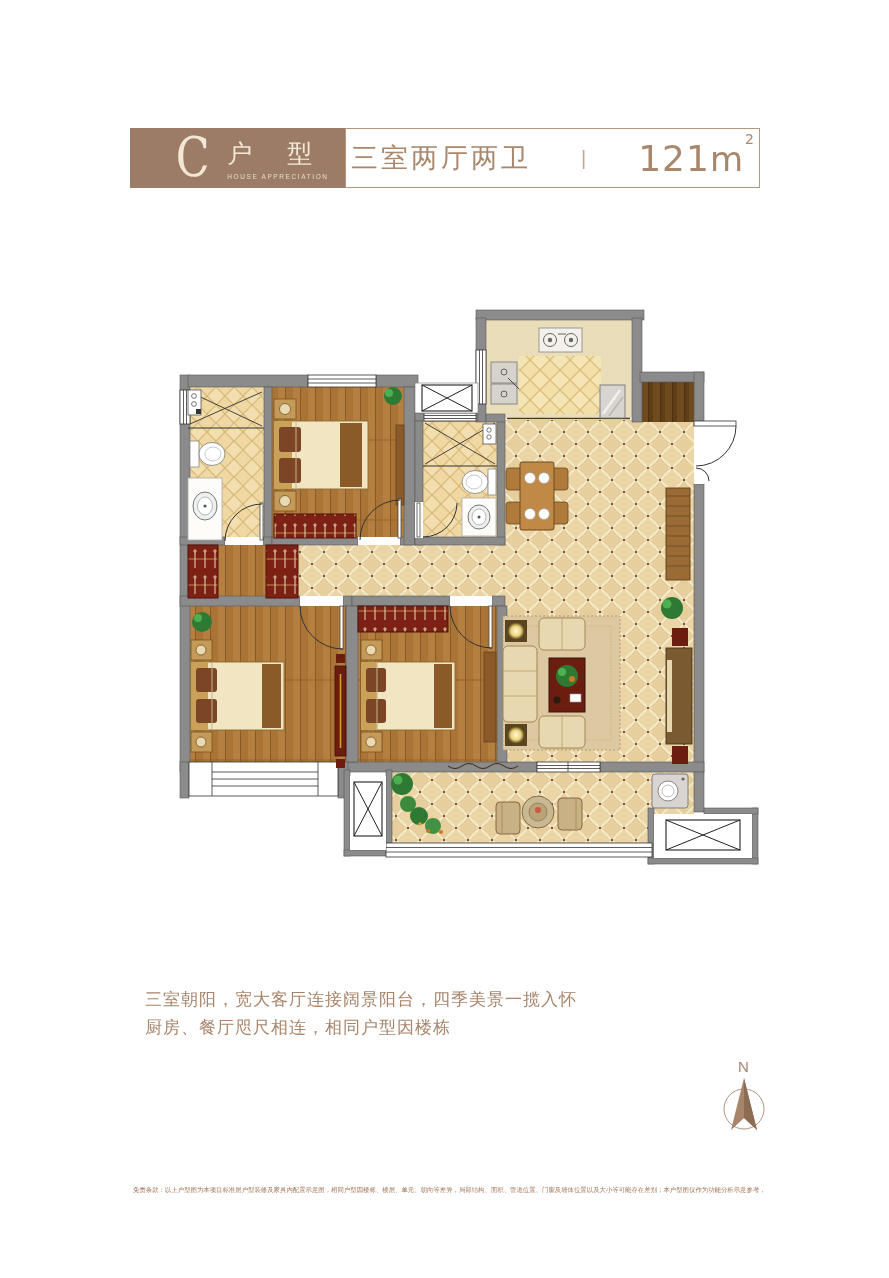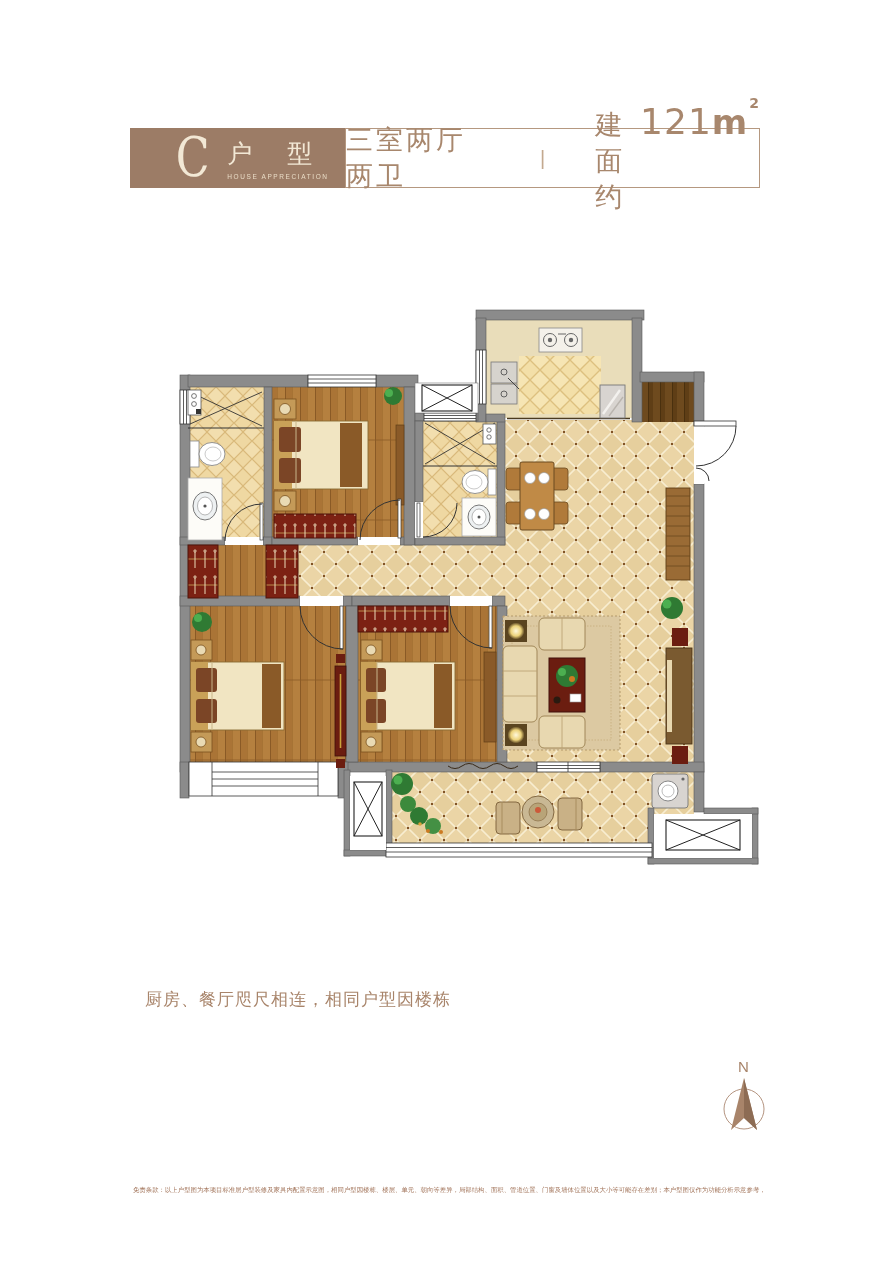--- a/index.html
+++ b/index.html
@@ -13,21 +13,21 @@
   #type-text{margin-left:14px;display:flex;flex-direction:column;}
   #type-name{font-size:25px;letter-spacing:14px;white-space:nowrap;}
   #type-sub{font-size:6.5px;letter-spacing:1.6px;color:#e9dcc6;margin-top:3px;}
   #spec-box{position:absolute;left:345px;top:128px;width:413px;height:58px;background:#fff;
             border:1px solid #b59880;display:flex;align-items:center;justify-content:center;
             color:#a8876d;gap:24px;}
   #spec-rooms{font-size:27px;letter-spacing:3px;}
   #spec-divider{font-size:20px;color:#c3a98f;margin:0 26px;font-weight:100;}
   #spec-area{font-size:27px;letter-spacing:1px;display:flex;align-items:baseline;}
   #area-number{font-family:"DejaVu Sans",sans-serif;font-size:36px;font-weight:400;margin-left:2px;}
-  #area-unit{font-family:"DejaVu Sans",sans-serif;font-size:34px;font-weight:700;position:relative;}
+  #area-unit{font-family:"DejaVu Sans",sans-serif;font-size:34px;font-weight:400;position:relative;}
   #area-unit sup{font-size:14px;position:relative;top:-14px;left:1px;}
   
   #plan{position:absolute;left:170px;top:300px;}
   
   #desc{position:absolute;left:145px;top:986px;color:#a8846a;font-size:17px;line-height:28px;
         letter-spacing:1px;}
   
   #compass{position:absolute;left:714px;top:1058px;width:60px;text-align:center;color:#a8846a;}
   #compass-n{font-size:15px;letter-spacing:1px;margin-bottom:1px;}
   
@@ -43,21 +43,20 @@
     <div id="type-letter">C</div>
     <div id="type-text">
       <div id="type-name">户 型</div>
       <div id="type-sub">HOUSE APPRECIATION</div>
     </div>
   </div>
   <div id="spec-box">
     <span id="spec-rooms">三室两厅两卫</span>
     <span id="spec-divider">|</span>
     <span id="spec-area">
-        <span>建面约</span>
         <span id="area-number">121</span>
         <span id="area-unit"><span>m</span><sup>2</sup></span>
       </span>
   </div>
 
   <svg id="plan" width="594" height="578" viewBox="170 300 594 578" xmlns="http://www.w3.org/2000/svg">
     <defs>
       <pattern id="tileHall" width="24" height="24" patternUnits="userSpaceOnUse">
         <rect width="24" height="24" fill="#ebd5a6"></rect>
         <path d="M12 0 L24 12 L12 24 L0 12 Z" fill="#e6cf9d" stroke="#f8edd0" stroke-width="1.6"></path>
@@ -451,20 +450,21 @@
       <g>
         <rect x="652" y="774" width="36" height="34" rx="3" fill="#d8d4d0" stroke="#777" stroke-width="0.9"></rect>
         <circle cx="668" cy="791" r="10" fill="#fff" stroke="#888" stroke-width="1"></circle>
         <circle cx="668" cy="791" r="6" fill="none" stroke="#aaa" stroke-width="0.8"></circle>
         <circle cx="683" cy="779" r="1.6" fill="#666"></circle>
       </g>
     </g>
   </svg>
 
   <div id="desc">
+    <div>三室朝阳，宽大客厅连接阔景阳台，四季美景一揽入怀</div>
     <div>厨房、餐厅咫尺相连，相同户型因楼栋</div>
   </div>
 
   <div id="compass">
     <div id="compass-n">N</div>
     <svg width="60" height="58" viewBox="0 0 60 58">
       <circle cx="30" cy="33" r="20" fill="none" stroke="#b49480" stroke-width="1"></circle>
       <polygon points="30,2 17,54 30,42 43,54" fill="#a8846a"></polygon>
       <polygon points="30,2 30,42 43,54" fill="#8d6c54"></polygon>
     </svg>

